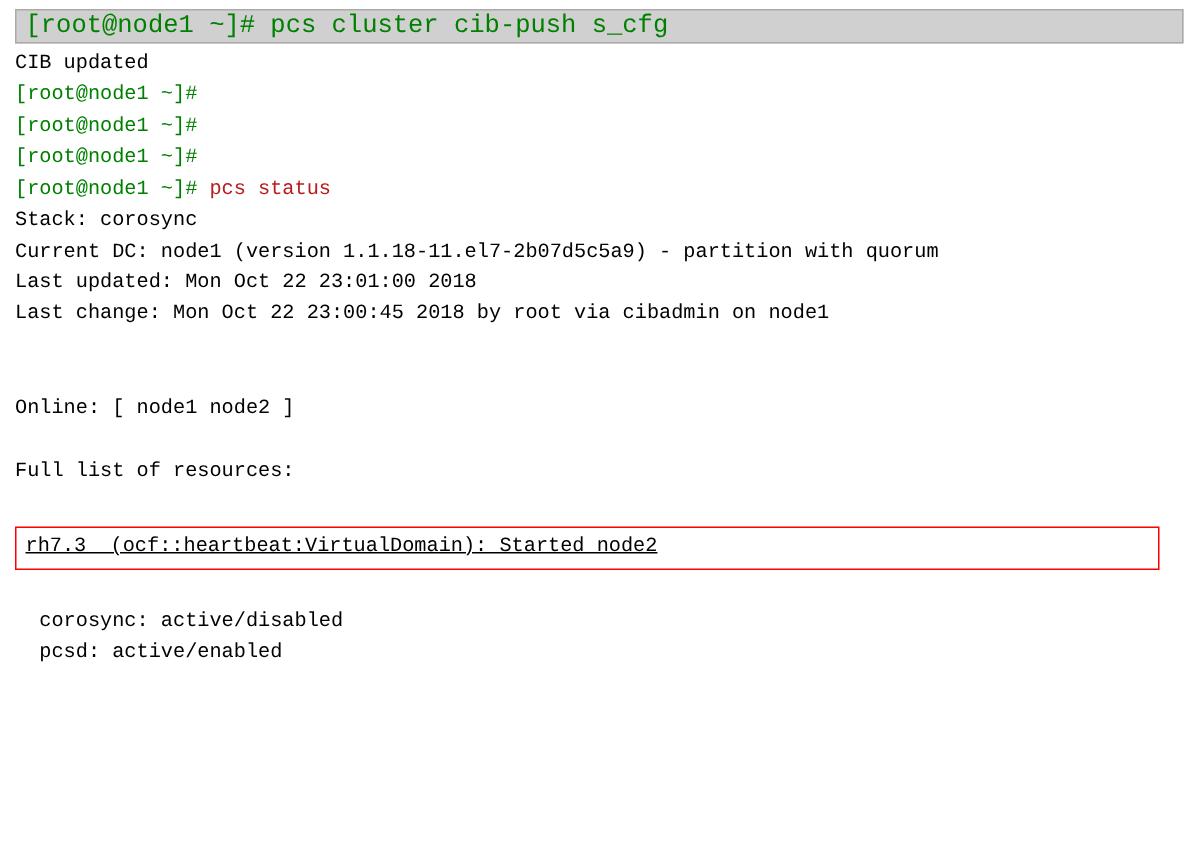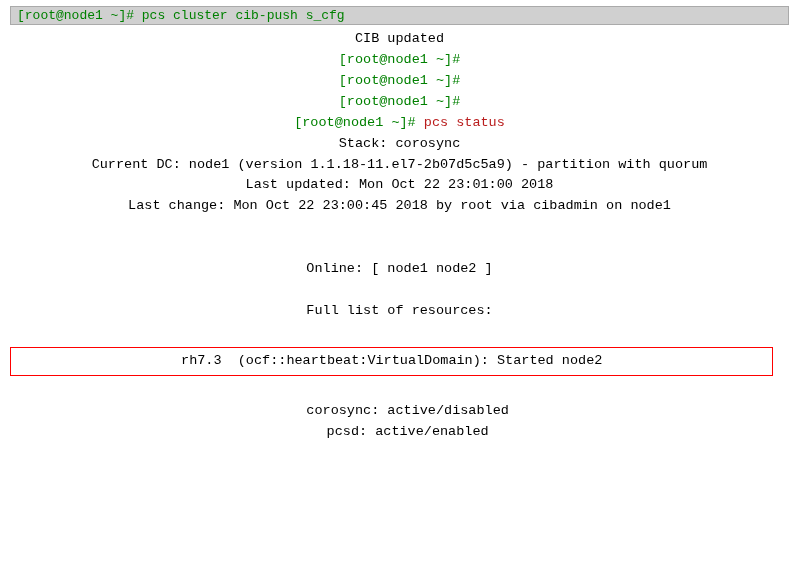--- a/index.html
+++ b/index.html
@@ -14,40 +14,40 @@
     }
     .terminal {
       background: #ffffff;
       padding: 6px 10px 6px 10px;
       position: relative;
       min-height: 571px;
     }
     .line {
       line-height: 1.55;
       white-space: pre;
-      text-align: center;
     }
     .prompt { color: #008000; }
     .command { color: #b91c1c; }
     .text { color: #000000; }
     .highlight-box {
       border: 1.5px solid #ff0000;
       padding: 3px 6px;
       margin: 4px 0;
       display: inline-block;
       width: 98%;
     }
     .highlight-box .line {
       color: #000000;
+      text-decoration: underline;
     }
     .top-bar {
       background: #d0d0d0;
       color: #000000;
       padding: 1px 6px;
-      font-size: 13px;
+      font-size: 17px;
       margin-bottom: 4px;
       border: 1px solid #aaa;
     }
   </style>
 </head>
 <body>
 
 <div class="terminal">
 
   <div class="top-bar">

